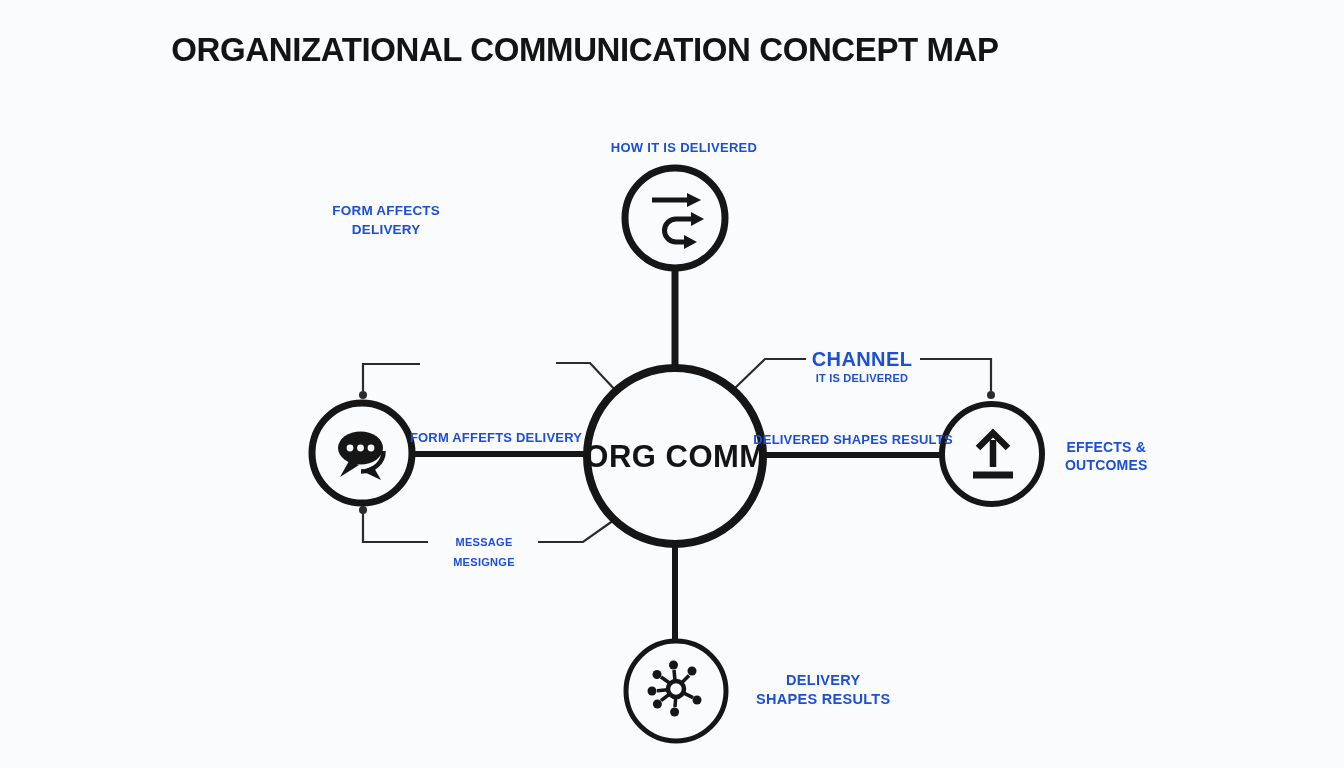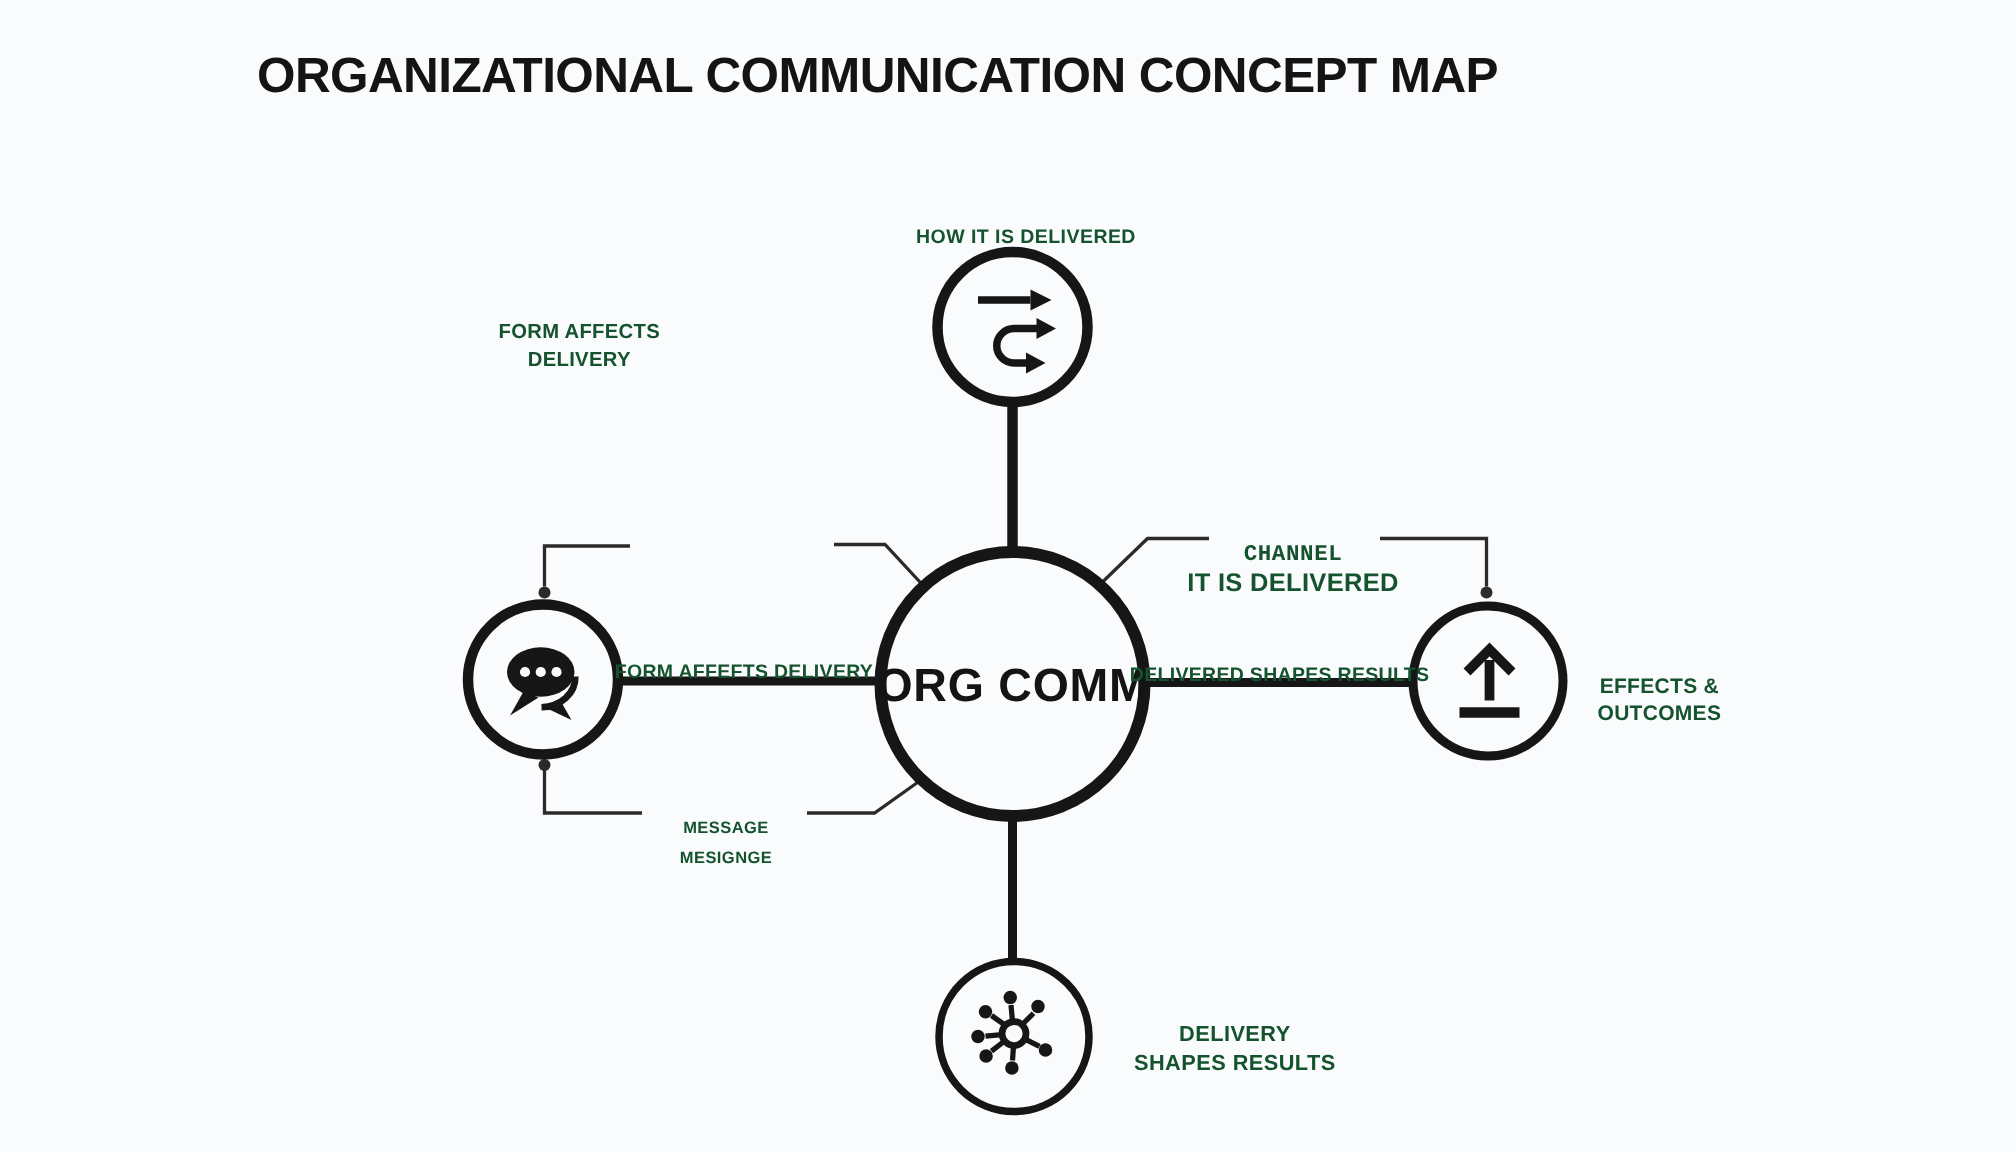--- a/index.html
+++ b/index.html
@@ -5,39 +5,39 @@
   html,body{margin:0;padding:0;}
   body{
     width:1344px;height:768px;overflow:hidden;
     background:#fafbfd;
     font-family:"Liberation Sans", sans-serif;
     color:#1c1c1c;
     position:relative;
   }
   .stage{position:absolute;inset:0;width:1184px;height:768px;border-radius:28px;}
   svg.diagram{position:absolute;left:0;top:0;}
-  .lbl{position:absolute;font-weight:700;color:#14532d;white-space:nowrap;margin-top:10px;}
+  .lbl{position:absolute;font-weight:700;color:#1d4ed8;white-space:nowrap;}
   .lbl .ln{display:block;text-align:center;}
   .center-x{transform:translateX(-50%);text-align:center;}
   .title{
     position:absolute;left:0;right:14px;top:31px;
     text-align:center;font-weight:700;font-size:33px;line-height:37px;
     letter-spacing:-0.4px;color:#141414;
   }
   .org-comm{
     position:absolute;left:675px;top:457px;transform:translate(-50%,-50%);
     text-align:center;font-weight:700;font-size:31px;line-height:34px;
     letter-spacing:0.5px;color:#141414;
   }
   .how-delivered{left:684px;top:140px;font-size:13px;letter-spacing:0.3px;}
   .form-affects{right:744px;top:202px;text-align:right;font-size:13.5px;line-height:18.5px;letter-spacing:0.2px;}
   .what-is{left:488px;top:353px;font-size:14.5px;line-height:19px;letter-spacing:0.2px;}
   .channel{left:862px;top:350px;line-height:19px;}
-  .channel .big{font-size:15px;letter-spacing:0.4px;font-family:Liberation Mono, monospace;}
-  .channel .small{font-size:17px;letter-spacing:0.2px;}
+  .channel .big{font-size:20px;letter-spacing:0.4px;}
+  .channel .small{font-size:11px;letter-spacing:0.2px;}
   .edge-left{left:496px;top:430px;font-size:13px;letter-spacing:0.2px;}
   .edge-right{left:853px;top:432px;font-size:13px;letter-spacing:0.2px;}
   .content-drives{right:1049px;top:441px;text-align:right;font-size:14px;line-height:18px;letter-spacing:0.2px;}
   .effects{left:1065px;top:438px;font-size:14px;line-height:18px;letter-spacing:0.2px;}
   .message{left:484px;top:532px;font-size:11px;line-height:20px;letter-spacing:0.3px;}
   .delivery-bottom{left:756px;top:671px;font-size:14.5px;line-height:19px;letter-spacing:0.3px;}
 </style>
 </head>
 <body>
 

